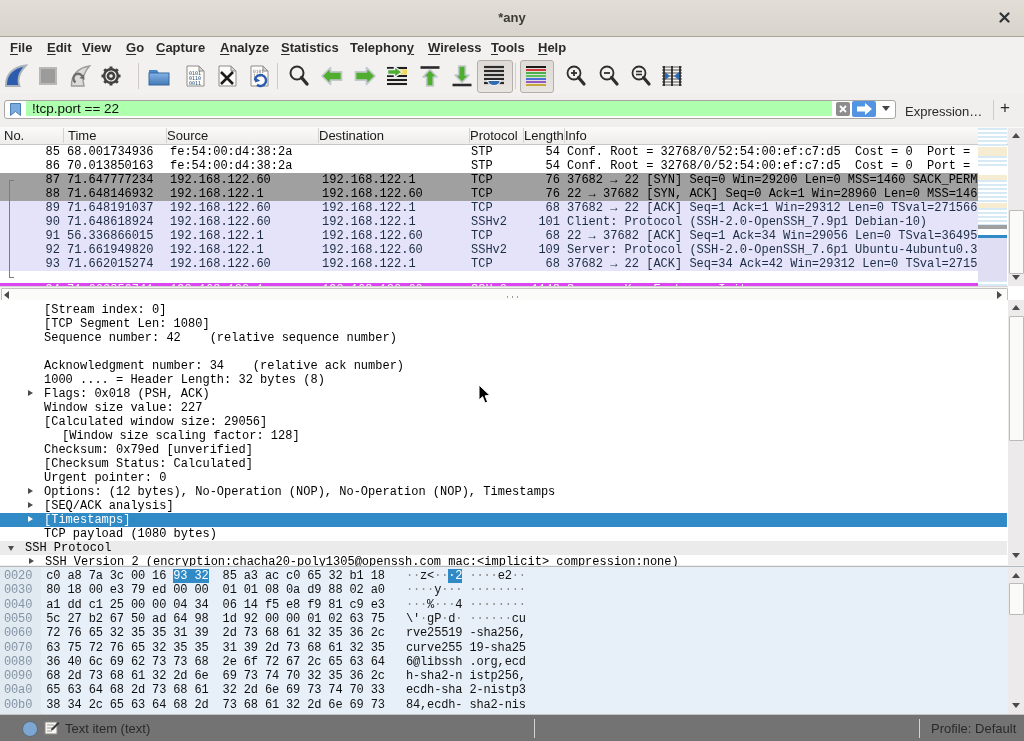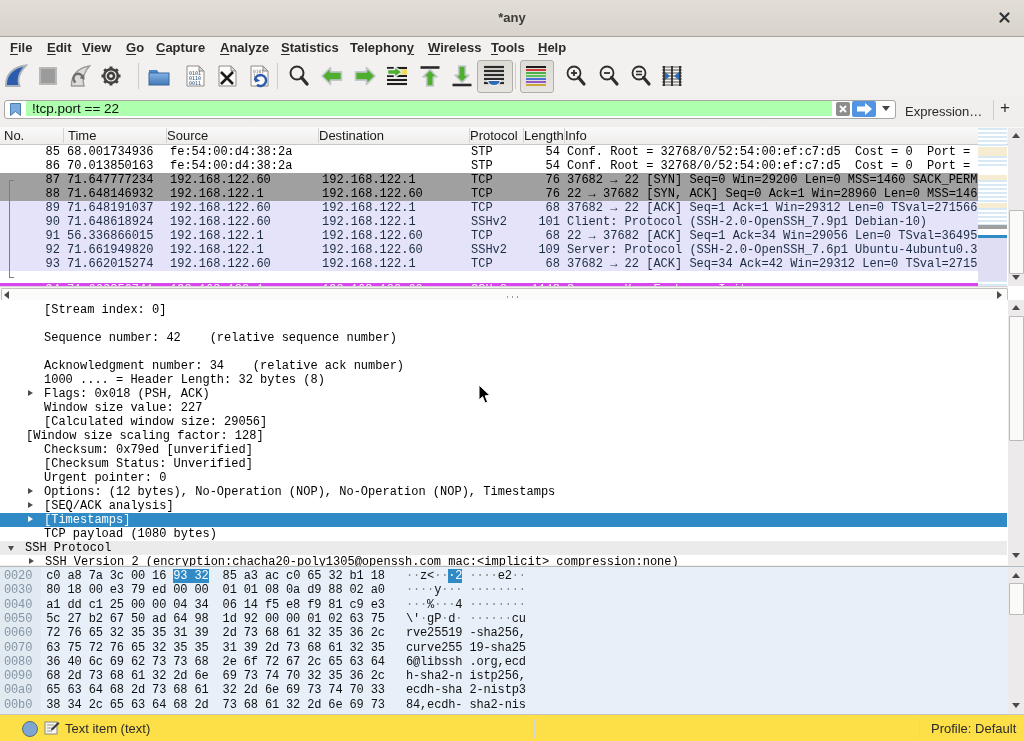--- a/index.html
+++ b/index.html
@@ -54,21 +54,21 @@
   .drow .t{position:absolute;top:0;line-height:14px;}
   .tri-r{position:absolute;width:0;height:0;border-top:3.5px solid transparent;border-bottom:3.5px solid transparent;border-left:5px solid #4c4c4c;top:3px;}
   .tri-d{position:absolute;width:0;height:0;border-left:3.5px solid transparent;border-right:3.5px solid transparent;border-top:5px solid #4c4c4c;top:5px;}
   
   #hex{left:0;top:566px;width:1024px;height:148px;background:#e7f0f8;border-top:1px solid #b9b7b5;}
   .hrow{position:absolute;left:4px;height:14px;line-height:14px;letter-spacing:-0.15px;color:#111;}
   .hoff{color:#8494a5;}
   .hsel{background:#2f8ac6;color:#fff;text-align:center;}
   .hdim{color:#8a8a8a;}
   
-  #status{left:0;top:714px;width:1024px;height:27px;background:#fde047;border-top:1px solid #c6c3c0;font-size:13px;color:#2a2a2a;}
+  #status{left:0;top:714px;width:1024px;height:27px;background:#737373;border-top:1px solid #c6c3c0;font-size:13px;color:#2a2a2a;}
 </style>
 </head>
 <body>
 <div id="win">
   <div class="abs" id="titlebar"></div>
   <div class="abs" id="title">*any</div>
   <svg class="abs" style="left:999px;top:12px" width="11" height="11" viewBox="0 0 11 11">
       <path d="M1.5,1.5 L9.5,9.5 M9.5,1.5 L1.5,9.5" stroke="#2d3237" stroke-width="2.2" stroke-linecap="round"></path>
     </svg>
 
@@ -304,29 +304,30 @@
     <div class="abs" id="plhsb" style="left:0;top:159px;width:1008px;height:14px;background:#f4f3f2;border-top:1px solid #d8d6d4;">
       <div class="abs" style="left:1px;top:1px;width:1005px;height:12px;background:#fbfbfa;border:1px solid #c4c2c0;border-radius:1px"></div>
       <div class="arr" style="left:4px;top:4px;border-top:4px solid transparent;border-bottom:4px solid transparent;border-right:5px solid #4a4a4a;"></div>
       <div class="arr" style="left:997px;top:4px;border-top:4px solid transparent;border-bottom:4px solid transparent;border-left:5px solid #4a4a4a;"></div>
       <div class="abs" style="left:505px;top:9px;width:14px;height:2px;background:radial-gradient(circle 1px, #9a9a9a 1px, transparent 1px) 0 0/5px 2px repeat-x;"></div>
     </div>
   </div>
   <div class="abs" id="details">
     <div class="mono" style="position:absolute;left:0;top:3px;width:1007px;color:#000;">
       <div class="drow" style="top:0"><span class="t" style="left:44px">[Stream index: 0]</span></div>
+      <div class="drow" style="top:14px"><span class="t" style="left:44px">[TCP Segment Len: 1080]</span></div>
       <div class="drow" style="top:28px"><span class="t" style="left:44px">Sequence number: 42    (relative sequence number)</span></div>
       <div class="drow" style="top:56px"><span class="t" style="left:44px">Acknowledgment number: 34    (relative ack number)</span></div>
       <div class="drow" style="top:70px"><span class="t" style="left:44px">1000 .... = Header Length: 32 bytes (8)</span></div>
       <div class="drow" style="top:84px"><i class="tri-r" style="left:28px"></i><span class="t" style="left:44px">Flags: 0x018 (PSH, ACK)</span></div>
       <div class="drow" style="top:98px"><span class="t" style="left:44px">Window size value: 227</span></div>
       <div class="drow" style="top:112px"><span class="t" style="left:44px">[Calculated window size: 29056]</span></div>
-      <div class="drow" style="top:126px"><span class="t" style="left:26px">[Window size scaling factor: 128]</span></div>
+      <div class="drow" style="top:126px"><span class="t" style="left:62px">[Window size scaling factor: 128]</span></div>
       <div class="drow" style="top:140px"><span class="t" style="left:44px">Checksum: 0x79ed [unverified]</span></div>
-      <div class="drow" style="top:154px"><span class="t" style="left:44px">[Checksum Status: Unverified]</span></div>
+      <div class="drow" style="top:154px"><span class="t" style="left:44px">[Checksum Status: Calculated]</span></div>
       <div class="drow" style="top:168px"><span class="t" style="left:44px">Urgent pointer: 0</span></div>
       <div class="drow" style="top:182px"><i class="tri-r" style="left:28px"></i><span class="t" style="left:44px">Options: (12 bytes), No-Operation (NOP), No-Operation (NOP), Timestamps</span></div>
       <div class="drow" style="top:196px"><i class="tri-r" style="left:28px"></i><span class="t" style="left:44px">[SEQ/ACK analysis]</span></div>
       <div class="drow" style="top:210px;background:#2f8ac6;color:#fff"><i class="tri-r" style="left:28px;border-left-color:#fff"></i><span class="t" style="left:44px">[Timestamps]</span></div>
       <div class="drow" style="top:224px"><span class="t" style="left:44px">TCP payload (1080 bytes)</span></div>
       <div class="drow" style="top:238px;background:#ebebeb"><i class="tri-d" style="left:8px"></i><span class="t" style="left:25px">SSH Protocol</span></div>
       <div class="drow" style="top:252px"><i class="tri-r" style="left:29px"></i><span class="t" style="left:45px">SSH Version 2 (encryption:chacha20-poly1305@openssh.com mac:&lt;implicit&gt; compression:none)</span></div>
     </div>
 
     <div class="abs sbtrack" style="left:1008px;top:0;width:16px;height:265px"></div>

